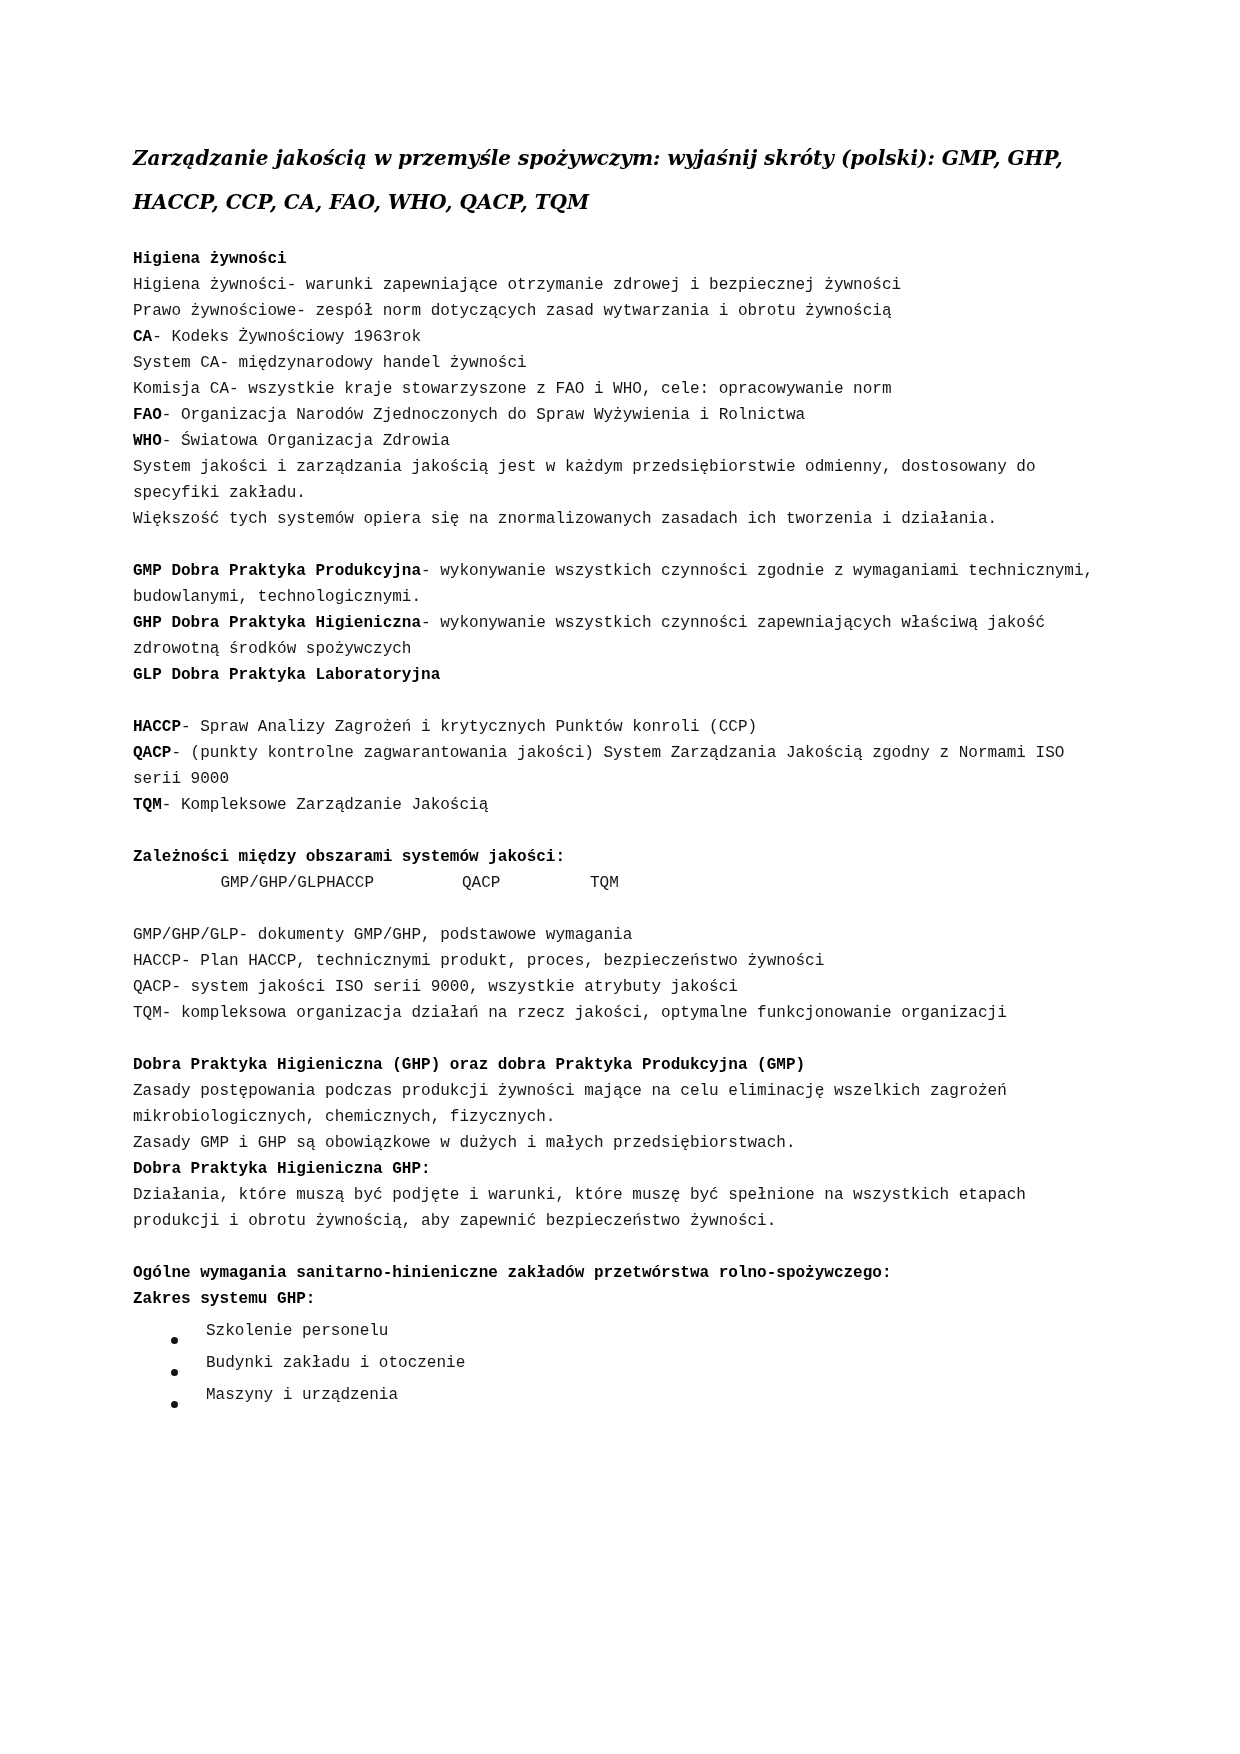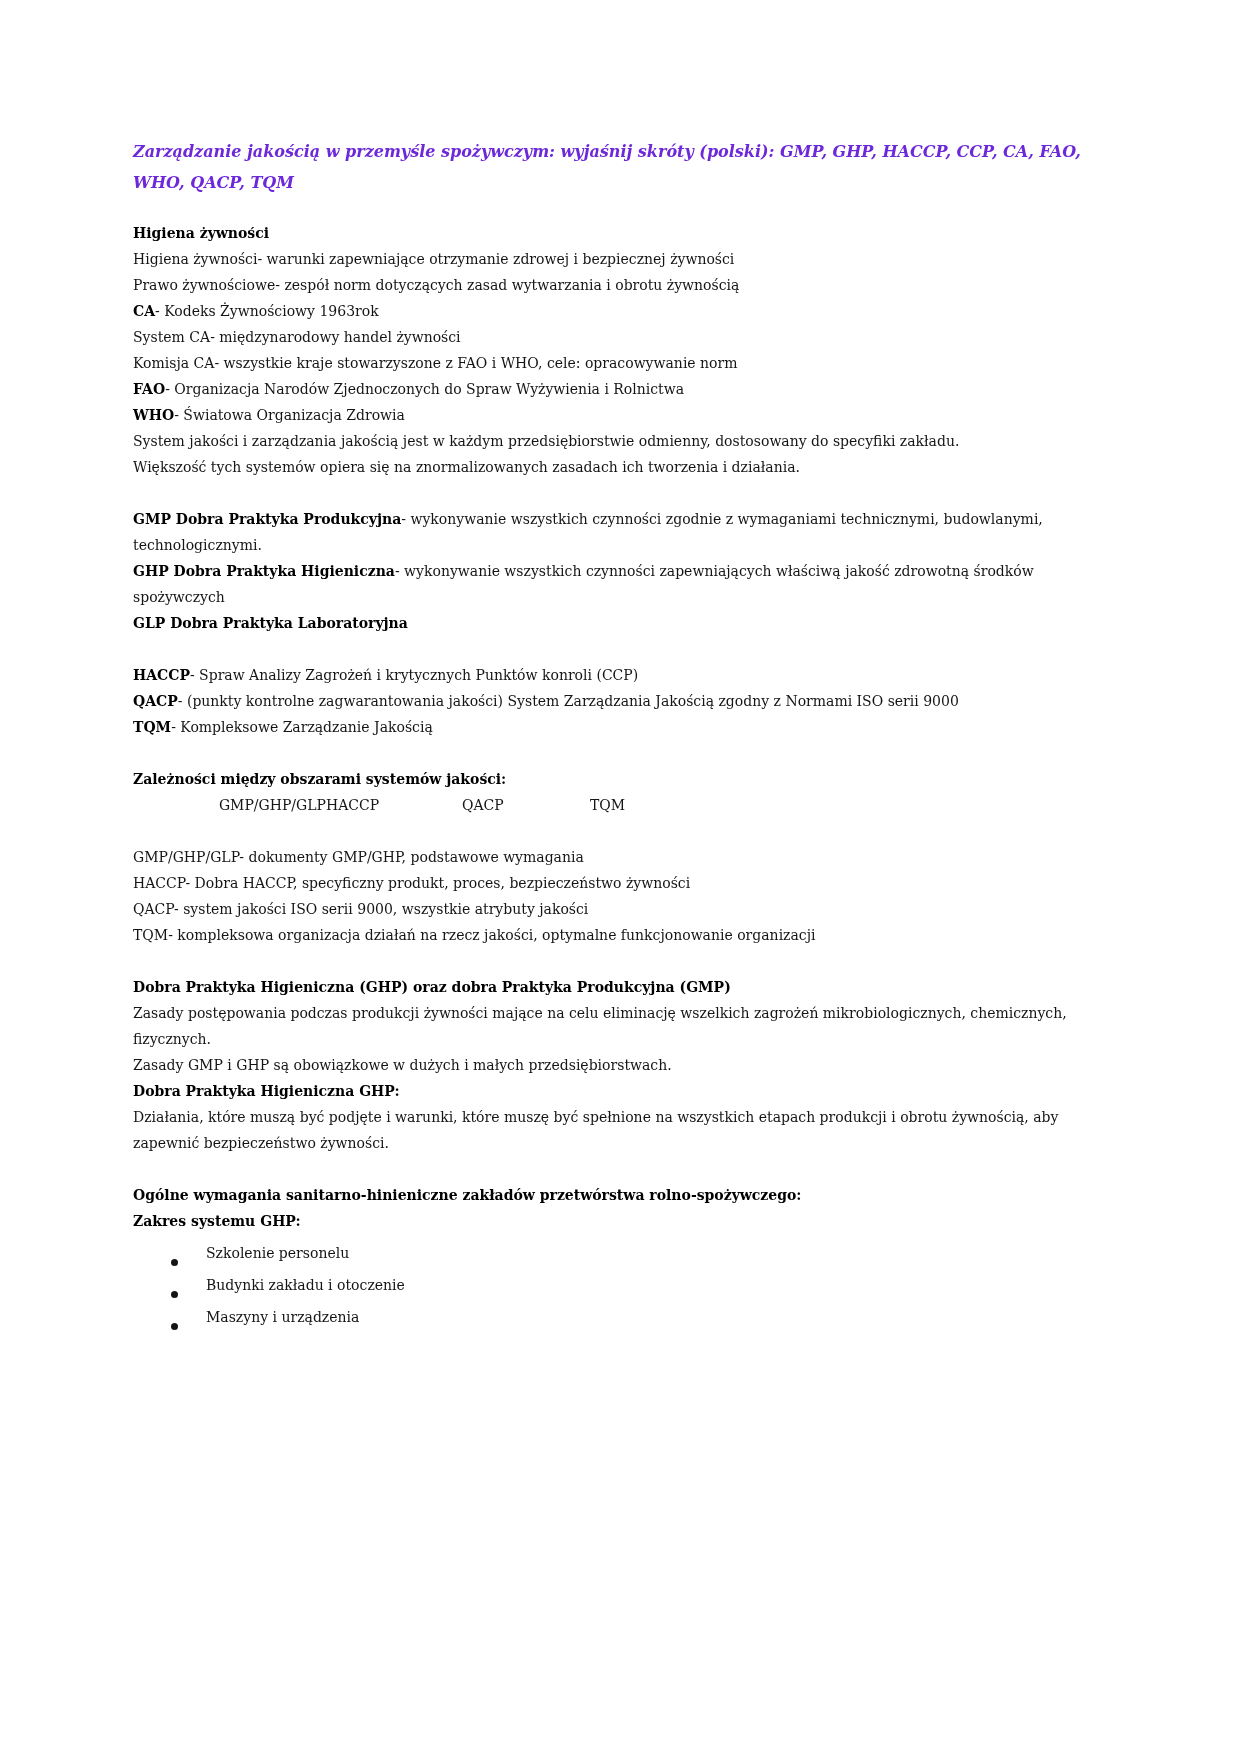--- a/index.html
+++ b/index.html
@@ -9,32 +9,33 @@
     font-family: "DejaVu Serif", "Liberation Serif", serif;
     color: #151515;
   }
   .page {
     width: 1240px;
     min-height: 1754px;
     background: #ffffff;
     padding: 136px 130px 60px 133px;
   }
   .heading {
-    font-size: 16px;
-    line-height: 31px;
+    font-size: 20px;
+    line-height: 44px;
     font-weight: bold;
     font-style: italic;
-    color: #6d28d9;
+    color: #000000;
     margin-bottom: 22px;
     max-width: 980px;
   }
   .doc-body {
-    font-size: 14px;
+    font-size: 16px;
     line-height: 26px;
     max-width: 980px;
+    font-family: Liberation Mono, monospace;
   }
   .para { max-width: 980px; }
   .para .bold { font-weight: bold; color: #000000; }
   .spacer { height: 26px; }
   .tabs span { display: inline-block; }
   .tabs span:nth-child(1) { min-width: 193px; text-align: right; }
   .tabs span:nth-child(2) { min-width: 136px; }
   .tabs span:nth-child(3) { min-width: 128px; }
   .bullet-item {
     display: flex;
@@ -74,21 +75,21 @@
       <div class="para"><span class="bold">GLP Dobra Praktyka Laboratoryjna</span></div>
       <div class="spacer"></div>
       <div class="para"><span class="bold">HACCP</span><span>- Spraw Analizy Zagrożeń i krytycznych Punktów konroli (CCP)</span></div>
       <div class="para"><span class="bold">QACP</span><span>- (punkty kontrolne zagwarantowania jakości) System Zarządzania Jakością zgodny z Normami ISO serii 9000</span></div>
       <div class="para"><span class="bold">TQM</span><span>- Kompleksowe Zarządzanie Jakością</span></div>
       <div class="spacer"></div>
       <div class="para"><span class="bold">Zależności między obszarami systemów jakości:</span></div>
       <div class="para tabs"><span>GMP/GHP/GLP</span><span>HACCP</span><span>QACP</span><span>TQM</span></div>
       <div class="spacer"></div>
       <div class="para"><span>GMP/GHP/GLP- dokumenty GMP/GHP, podstawowe wymagania</span></div>
-      <div class="para"><span>HACCP- Dobra HACCP, specyficzny produkt, proces, bezpieczeństwo żywności</span></div>
+      <div class="para"><span>HACCP- Plan HACCP, technicznymi produkt, proces, bezpieczeństwo żywności</span></div>
       <div class="para"><span>QACP- system jakości ISO serii 9000, wszystkie atrybuty jakości</span></div>
       <div class="para"><span>TQM- kompleksowa organizacja działań na rzecz jakości, optymalne funkcjonowanie organizacji</span></div>
       <div class="spacer"></div>
       <div class="para"><span class="bold">Dobra Praktyka Higieniczna (GHP) oraz dobra Praktyka Produkcyjna (GMP)</span></div>
       <div class="para"><span>Zasady postępowania podczas produkcji żywności mające na celu eliminację wszelkich zagrożeń mikrobiologicznych, chemicznych, fizycznych.</span></div>
       <div class="para"><span>Zasady GMP i GHP są obowiązkowe w dużych i małych przedsiębiorstwach.</span></div>
       <div class="para"><span class="bold">Dobra Praktyka Higieniczna GHP:</span></div>
       <div class="para"><span>Działania, które muszą być podjęte i warunki, które muszę być spełnione na wszystkich etapach produkcji i obrotu żywnością, aby zapewnić bezpieczeństwo żywności.</span></div>
       <div class="spacer"></div>
       <div class="para"><span class="bold">Ogólne wymagania sanitarno-hinieniczne zakładów przetwórstwa rolno-spożywczego:</span></div>

